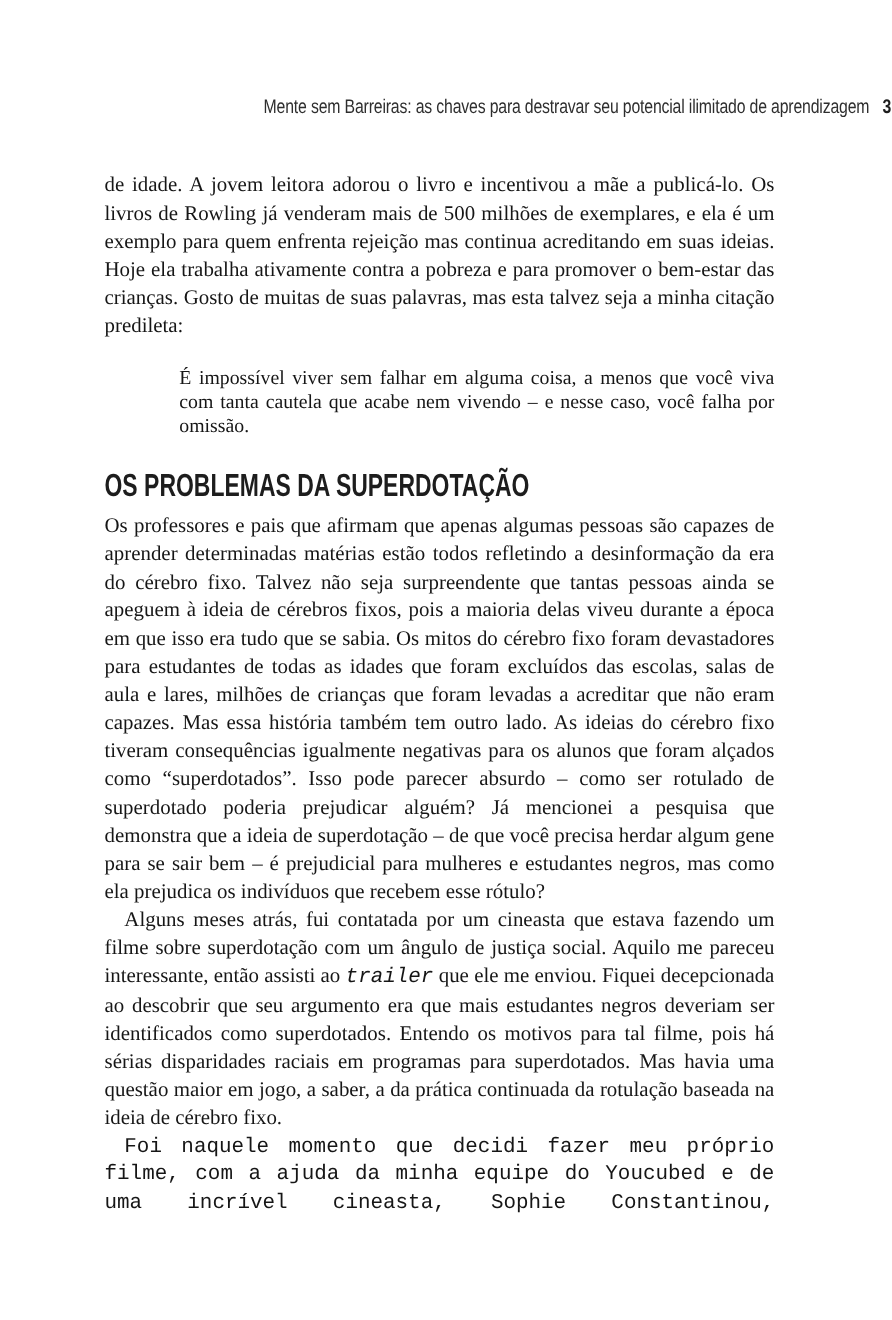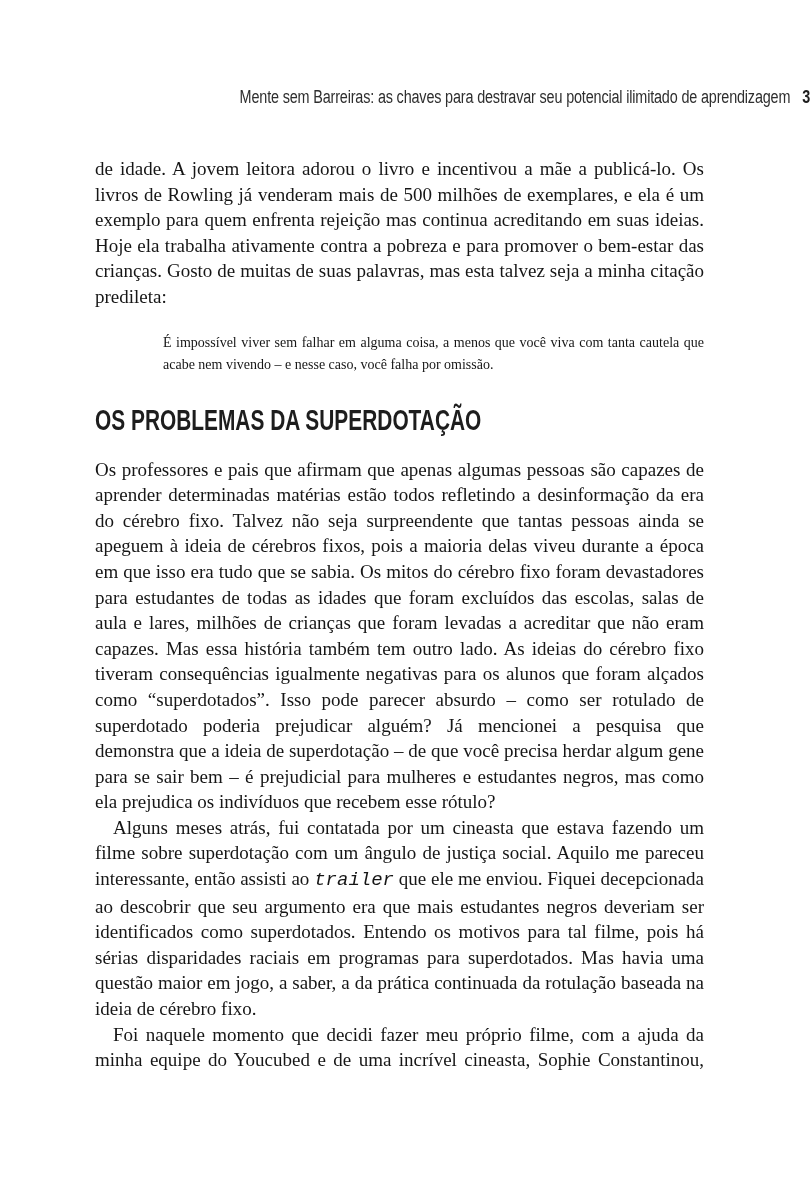--- a/index.html
+++ b/index.html
@@ -48,41 +48,42 @@
     text-align: justify;
   }
   .body-text p {
     margin: 0;
   }
   p.indent-first {
     text-indent: 18px;
   }
   p.justify-last {
     text-align-last: justify;
+    font-family: Liberation Mono, monospace;
   }
   blockquote.quote-block {
     margin: 22px 0 0 68px;
-    font-size: 14px;
+    font-size: 18px;
     line-height: 22px;
     text-align: justify;
   }
   h2.section-heading {
     margin: 28px 0 0 0;
     font-family: "Liberation Sans", sans-serif;
     font-weight: bold;
     font-size: 29px;
     line-height: 32px;
     color: #1d1d1d;
     letter-spacing: 0;
     transform: scaleX(0.72);
     transform-origin: left center;
     white-space: nowrap;
   }
   p.after-heading {
-    margin-top: 21px;
+    margin-top: 8px;
   }
   em.italic-term {
     font-style: italic;
     font-family: Liberation Mono, monospace;
   }
 </style>
 </head>
 <body>
 
 <div class="page">

